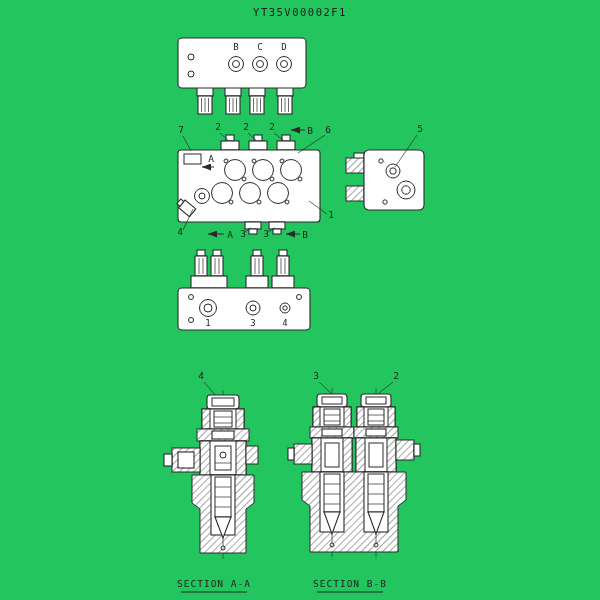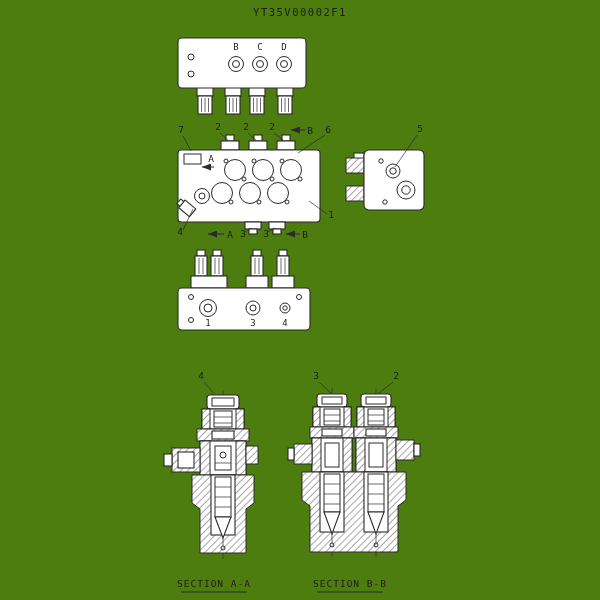--- a/index.html
+++ b/index.html
@@ -1,17 +1,17 @@
 <!DOCTYPE html>
 <html><head>
 <meta charset="utf-8">
 <style>
   html,body { margin:0; padding:0; background:#ffffff; }
   .page {
-    position:relative; width:600px; height:600px; background:#4d7c0f;
+    position:relative; width:600px; height:600px; background:#22c55e;
     font-family:"DejaVu Sans", sans-serif; overflow:hidden;
   }
   svg text {
     fill:#1e1e1e;
     font-family:"DejaVu Sans Mono", monospace;
   }
   .title-t { font-size:10.5px; letter-spacing:1.5px; }
   .num  { font-size:9.5px; }
   .port { font-size:9px; }
   .sec  { font-size:9.5px; letter-spacing:1px; }

